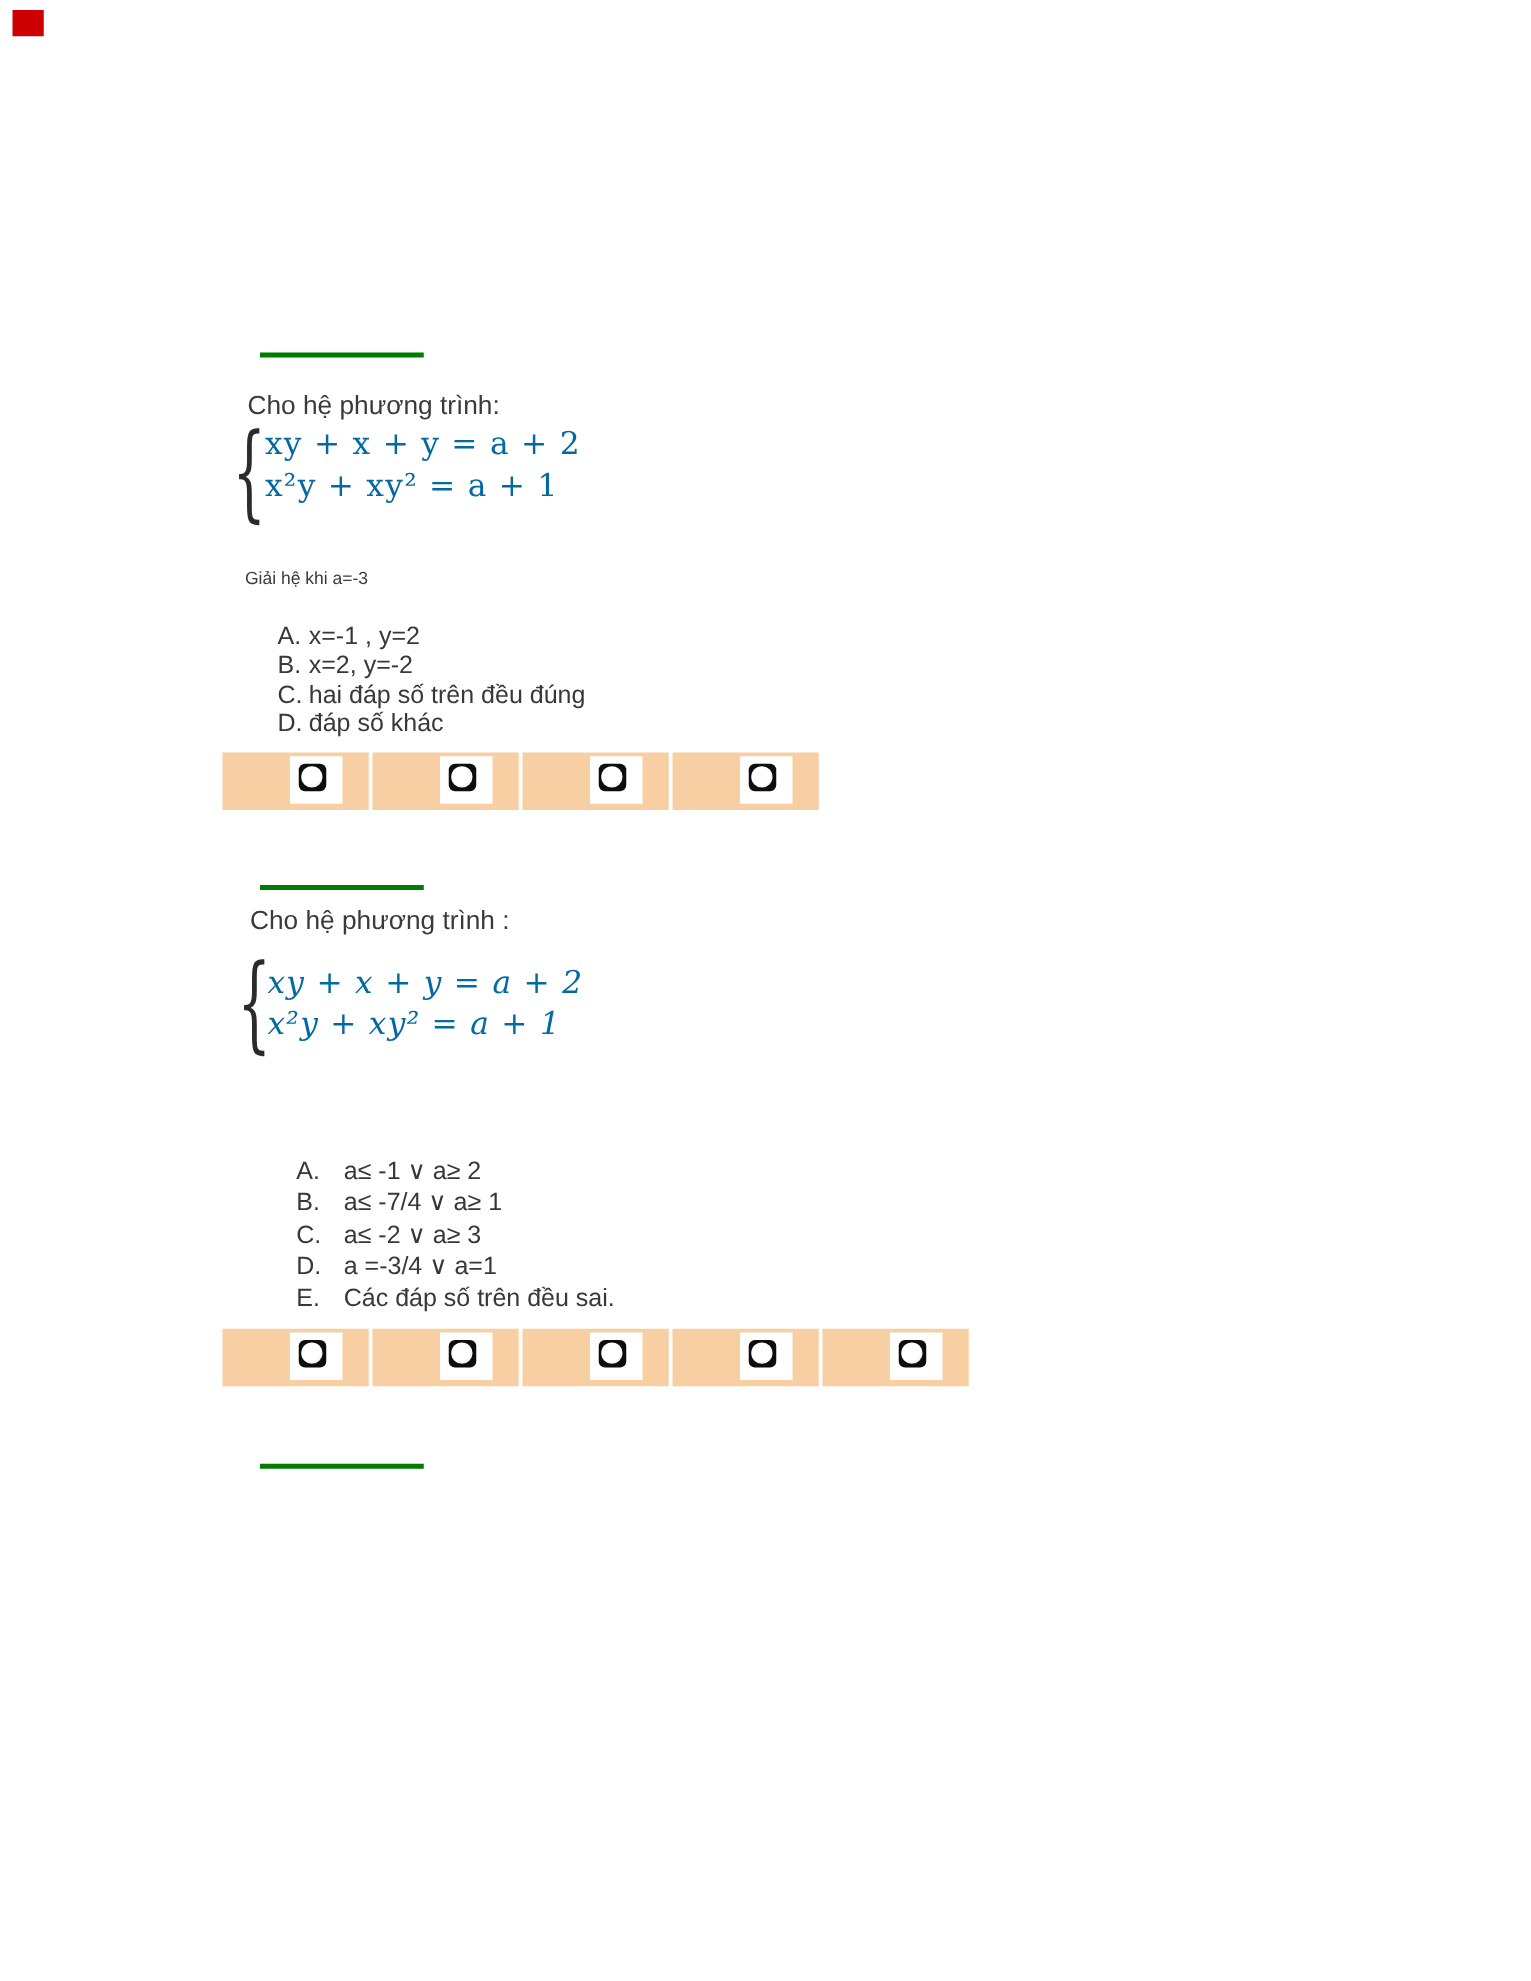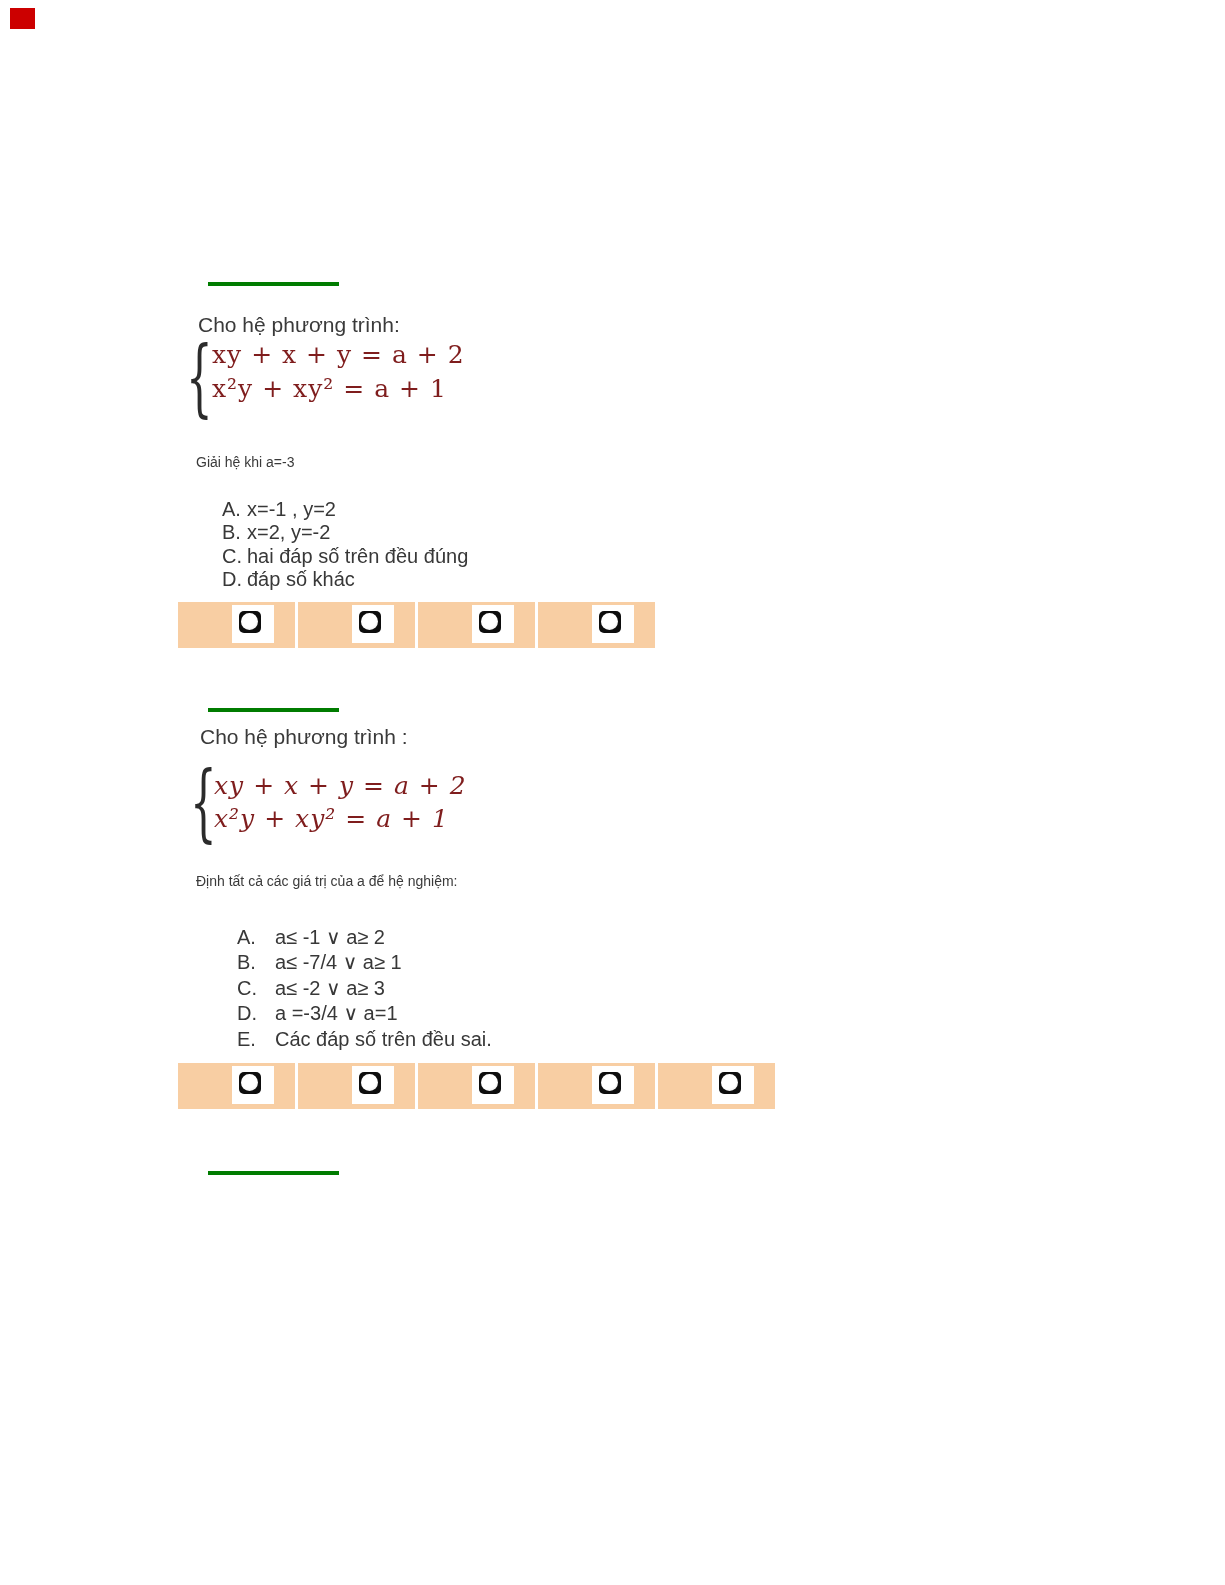--- a/index.html
+++ b/index.html
@@ -16,21 +16,21 @@
   .qtitle{position:absolute;font-size:21px;line-height:24px;color:#3a3a3a;white-space:pre;}
   #q1-title{left:198px;top:313px;}
   #q2-title{left:200px;top:725px;}
 
   .brace{position:absolute;font-family:"DejaVu Serif",serif;color:#2b2b2b;
          font-size:84px;line-height:82px;transform:scaleX(.5);transform-origin:0 0;}
   #q1-brace{left:186px;top:336px;}
   #q2-brace{left:190px;top:761px;}
 
   .eqline{position:absolute;font-family:"DejaVu Serif",serif;font-size:25px;line-height:30px;
-          color:#7f1d1d;letter-spacing:1px;white-space:pre;}
+          color:#0369a1;letter-spacing:1px;white-space:pre;}
   #q1-eq1{left:212px;top:340px;}
   #q1-eq2{left:212px;top:374px;}
   .italic-eq{font-style:italic;}
   #q2-eq1{left:214px;top:771px;}
   #q2-eq2{left:214px;top:804px;}
 
   .prompt{position:absolute;font-size:14px;line-height:26px;color:#3a3a3a;white-space:pre;}
   #q1-prompt{left:196px;top:449px;}
   #q2-prompt{left:196px;top:868px;}
 
@@ -116,21 +116,20 @@
   </div>
 
   <div class="divider" id="divider2"></div>
 
   <div class="qtitle" id="q2-title">Cho hệ phương trình :</div>
 
   <span class="brace" id="q2-brace">{</span>
   <div class="eqline italic-eq" id="q2-eq1">xy + x + y = a + 2</div>
   <div class="eqline italic-eq" id="q2-eq2">x²y + xy² = a + 1</div>
 
-  <div class="prompt" id="q2-prompt">Định tất cả các giá trị của a để hệ nghiệm:</div>
 
   <div class="options" id="q2-options">
     <div class="opt-row">
       <span class="opt-letter">A.</span>
       <span class="opt-text">a≤ -1 ∨ a≥ 2</span>
     </div>
     <div class="opt-row">
       <span class="opt-letter">B.</span>
       <span class="opt-text">a≤ -7/4 ∨ a≥ 1</span>
     </div>

